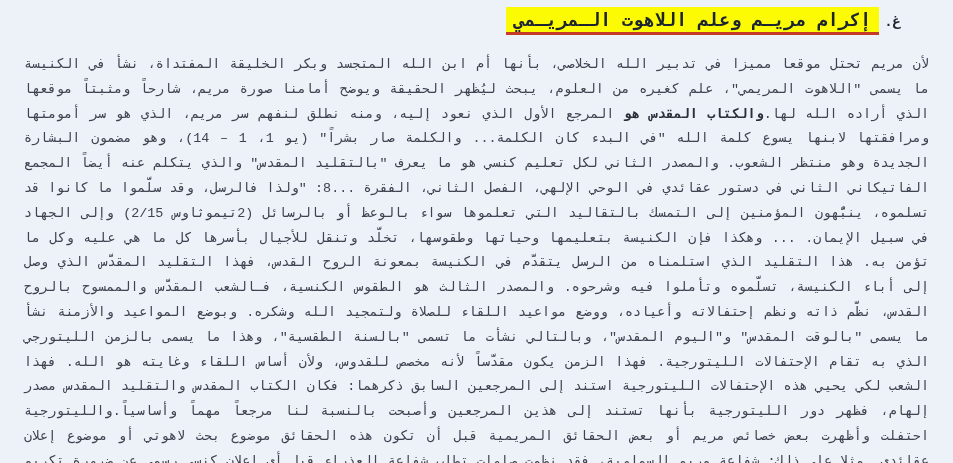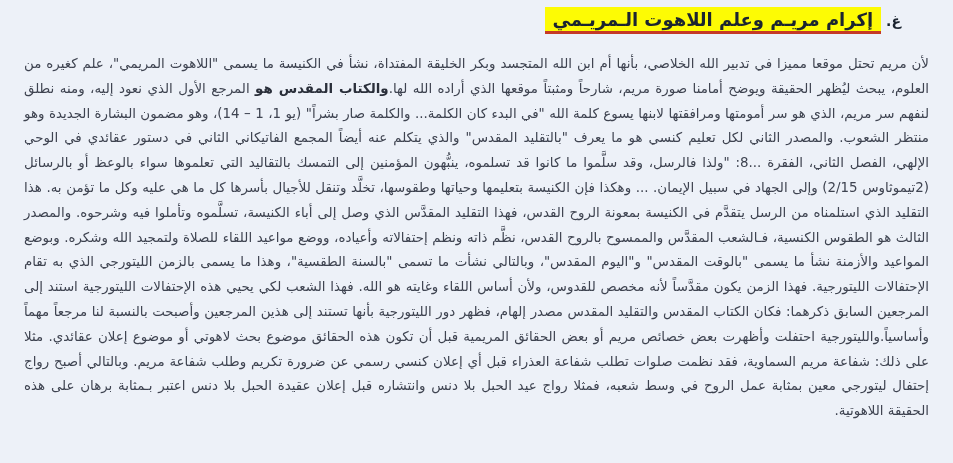--- a/index.html
+++ b/index.html
@@ -17,20 +17,21 @@
     background: var(--bg);
     overflow: hidden;
     font-family: "DejaVu Sans", sans-serif;
   }
   .page {
     direction: rtl;
     width: 953px;
     height: 463px;
     padding: 5px 6px 0 6px;
     color: var(--text);
+    font-family: Liberation Mono, monospace;
   }
   .title-row {
     padding-right: 46px;
     margin: 2px 0 8px 0;
     white-space: nowrap;
   }
   .marker {
     font-size: 14px;
     font-weight: bold;
     color: var(--title-color);

